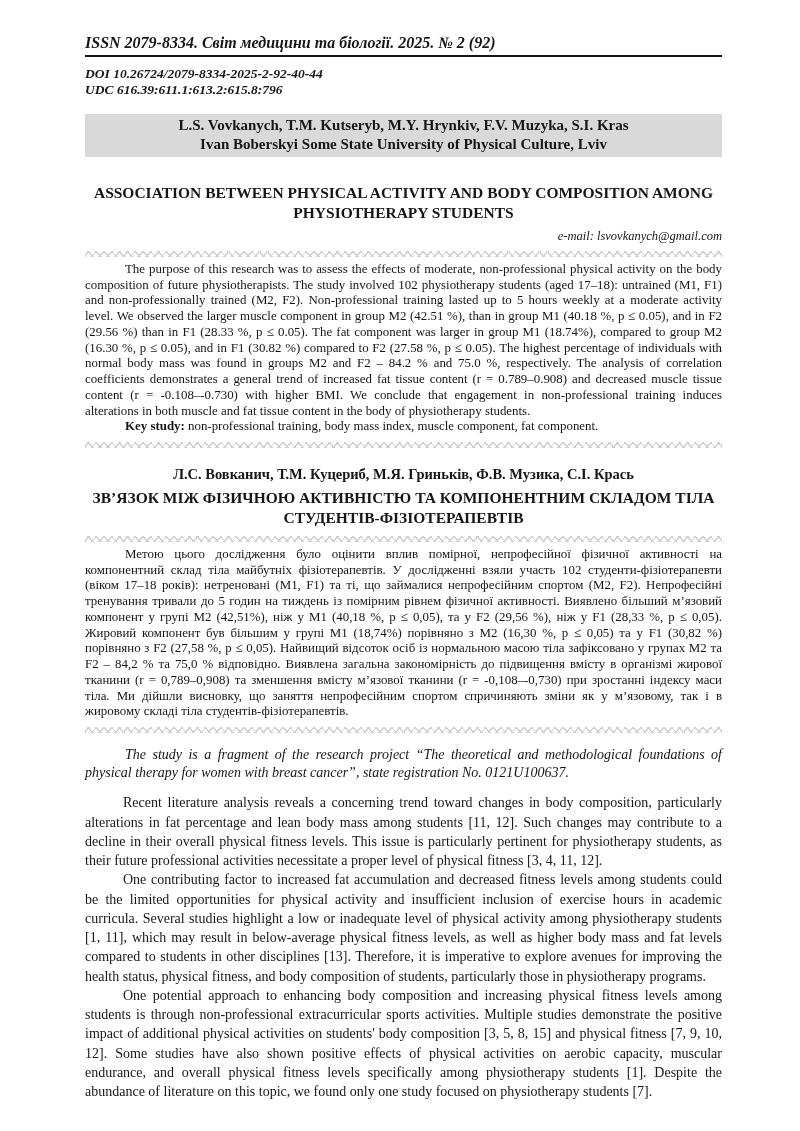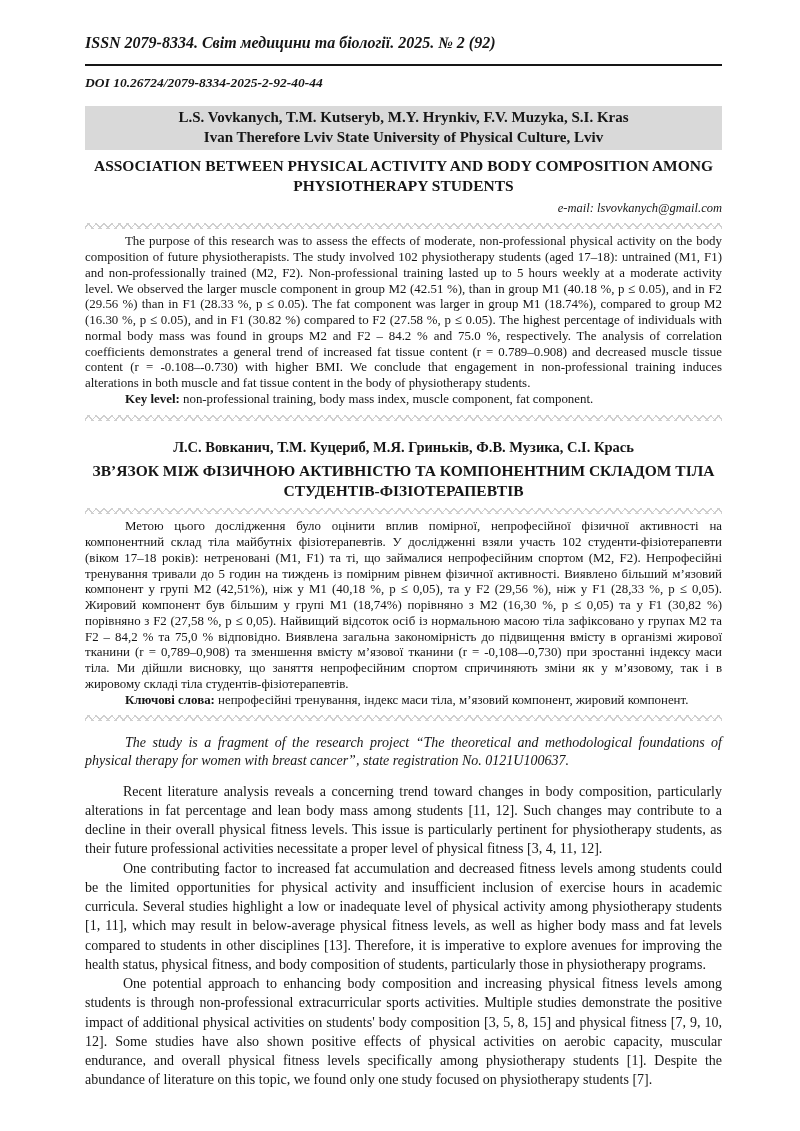--- a/index.html
+++ b/index.html
@@ -10,36 +10,36 @@
     font-family: "Liberation Serif", "DejaVu Serif", serif;
     color: #161616;
   }
   .page {
     width: 800px; height: 1131px;
     padding: 34px 78px 0 85px;
   }
   
   .issn-line {
     font-size: 16px; font-weight: bold; font-style: italic;
-    padding-bottom: 12px;
+    padding-bottom: 3px;
     border-bottom: 2.5px solid #161616;
   }
   .doi-block { margin-top: 9px; font-weight: bold; font-size: 13.5px; line-height: 1.22; font-style: italic; }
   
   .authors-band {
     margin-top: 15px;
     background: #d9d9d9;
     text-align: center;
     font-weight: bold;
     font-size: 15px; line-height: 1.27;
     padding: 2px 0 3px 0;
   }
   
   .article-title {
-    margin-top: 6px;
+    margin-top: 26px;
     text-align: center;
     font-weight: bold;
     font-size: 15.5px; line-height: 1.32;
   }
   .email-line { text-align: right; font-size: 12.5px; margin-top: 5px; font-style: italic; }
   
   .zigzag {
     height: 6px;
     margin: 7px 0 5px 0;
     opacity: 0.85;
@@ -77,45 +77,45 @@
 </style>
 </head>
 <body>
 
 <div class="page">
 
   <div class="issn-line">ISSN 2079-8334. Світ медицини та біології. 2025. № 2 (92)</div>
 
   <div class="doi-block">
     <div>DOI 10.26724/2079-8334-2025-2-92-40-44</div>
+    <div>UDC 616.39:611.1:613.2:615.8:796</div>
   </div>
 
   <div class="authors-band">
     <div>L.S. Vovkanych, T.M. Kutseryb, M.Y. Hrynkiv, F.V. Muzyka, S.I. Kras</div>
-    <div>Ivan Therefore Lviv State University of Physical Culture, Lviv</div>
+    <div>Ivan Boberskyi Some State University of Physical Culture, Lviv</div>
   </div>
 
   <div class="article-title">ASSOCIATION BETWEEN PHYSICAL ACTIVITY AND BODY COMPOSITION AMONG PHYSIOTHERAPY STUDENTS</div>
 
   <div class="email-line">e-mail: lsvovkanych@gmail.com</div>
 
   <div class="zigzag"></div>
 
   <p class="abstract">The purpose of this research was to assess the effects of moderate, non-professional physical activity on the body composition of future physiotherapists. The study involved 102 physiotherapy students (aged 17–18): untrained (M1, F1) and non-professionally trained (M2, F2). Non-professional training lasted up to 5 hours weekly at a moderate activity level. We observed the larger muscle component in group M2 (42.51 %), than in group M1 (40.18 %, p ≤ 0.05), and in F2 (29.56 %) than in F1 (28.33 %, p ≤ 0.05). The fat component was larger in group M1 (18.74%), compared to group M2 (16.30 %, p ≤ 0.05), and in F1 (30.82 %) compared to F2 (27.58 %, p ≤ 0.05). The highest percentage of individuals with normal body mass was found in groups M2 and F2 – 84.2 % and 75.0 %, respectively. The analysis of correlation coefficients demonstrates a general trend of increased fat tissue content (r = 0.789–0.908) and decreased muscle tissue content (r = -0.108–-0.730) with higher BMI. We conclude that engagement in non-professional training induces alterations in both muscle and fat tissue content in the body of physiotherapy students.</p>
-  <p class="abstract"><b>Key level:</b><span> non-professional training, body mass index, muscle component, fat component.</span></p>
+  <p class="abstract"><b>Key study:</b><span> non-professional training, body mass index, muscle component, fat component.</span></p>
 
   <div class="zigzag"></div>
 
   <div class="ua-authors">Л.С. Вовканич, Т.М. Куцериб, М.Я. Гриньків, Ф.В. Музика, С.І. Крась</div>
   <div class="article-title ua-title">ЗВ’ЯЗОК МІЖ ФІЗИЧНОЮ АКТИВНІСТЮ ТА КОМПОНЕНТНИМ СКЛАДОМ ТІЛА СТУДЕНТІВ-ФІЗІОТЕРАПЕВТІВ</div>
 
   <div class="zigzag"></div>
 
   <p class="abstract">Метою цього дослідження було оцінити вплив помірної, непрофесійної фізичної активності на компонентний склад тіла майбутніх фізіотерапевтів. У дослідженні взяли участь 102 студенти-фізіотерапевти (віком 17–18 років): нетреновані (М1, F1) та ті, що займалися непрофесійним спортом (М2, F2). Непрофесійні тренування тривали до 5 годин на тиждень із помірним рівнем фізичної активності. Виявлено більший м’язовий компонент у групі М2 (42,51%), ніж у М1 (40,18 %, p ≤ 0,05), та у F2 (29,56 %), ніж у F1 (28,33 %, p ≤ 0,05). Жировий компонент був більшим у групі М1 (18,74%) порівняно з М2 (16,30 %, p ≤ 0,05) та у F1 (30,82 %) порівняно з F2 (27,58 %, p ≤ 0,05). Найвищий відсоток осіб із нормальною масою тіла зафіксовано у групах М2 та F2 – 84,2 % та 75,0 % відповідно. Виявлена загальна закономірність до підвищення вмісту в організмі жирової тканини (r = 0,789–0,908) та зменшення вмісту м’язової тканини (r = -0,108–-0,730) при зростанні індексу маси тіла. Ми дійшли висновку, що заняття непрофесійним спортом спричиняють зміни як у м’язовому, так і в жировому складі тіла студентів-фізіотерапевтів.</p>
-  <p class="abstract"><b>Ключові слова:</b><span> непрофесійні тренування, індекс маси тіла, м’язовий компонент, жировий компонент.</span></p>
 
   <div class="zigzag"></div>
 
   <p class="note">The study is a fragment of the research project “The theoretical and methodological foundations of physical therapy for women with breast cancer”, state registration No. 0121U100637.</p>
 
   <div>
     <p class="body-p">Recent literature analysis reveals a concerning trend toward changes in body composition, particularly alterations in fat percentage and lean body mass among students [11, 12]. Such changes may contribute to a decline in their overall physical fitness levels. This issue is particularly pertinent for physiotherapy students, as their future professional activities necessitate a proper level of physical fitness [3, 4, 11, 12].</p>
     <p class="body-p">One contributing factor to increased fat accumulation and decreased fitness levels among students could be the limited opportunities for physical activity and insufficient inclusion of exercise hours in academic curricula. Several studies highlight a low or inadequate level of physical activity among physiotherapy students [1, 11], which may result in below-average physical fitness levels, as well as higher body mass and fat levels compared to students in other disciplines [13]. Therefore, it is imperative to explore avenues for improving the health status, physical fitness, and body composition of students, particularly those in physiotherapy programs.</p>
     <p class="body-p">One potential approach to enhancing body composition and increasing physical fitness levels among students is through non-professional extracurricular sports activities. Multiple studies demonstrate the positive impact of additional physical activities on students' body composition [3, 5, 8, 15] and physical fitness [7, 9, 10, 12]. Some studies have also shown positive effects of physical activities on aerobic capacity, muscular endurance, and overall physical fitness levels specifically among physiotherapy students [1]. Despite the abundance of literature on this topic, we found only one study focused on physiotherapy students [7].</p>
 

